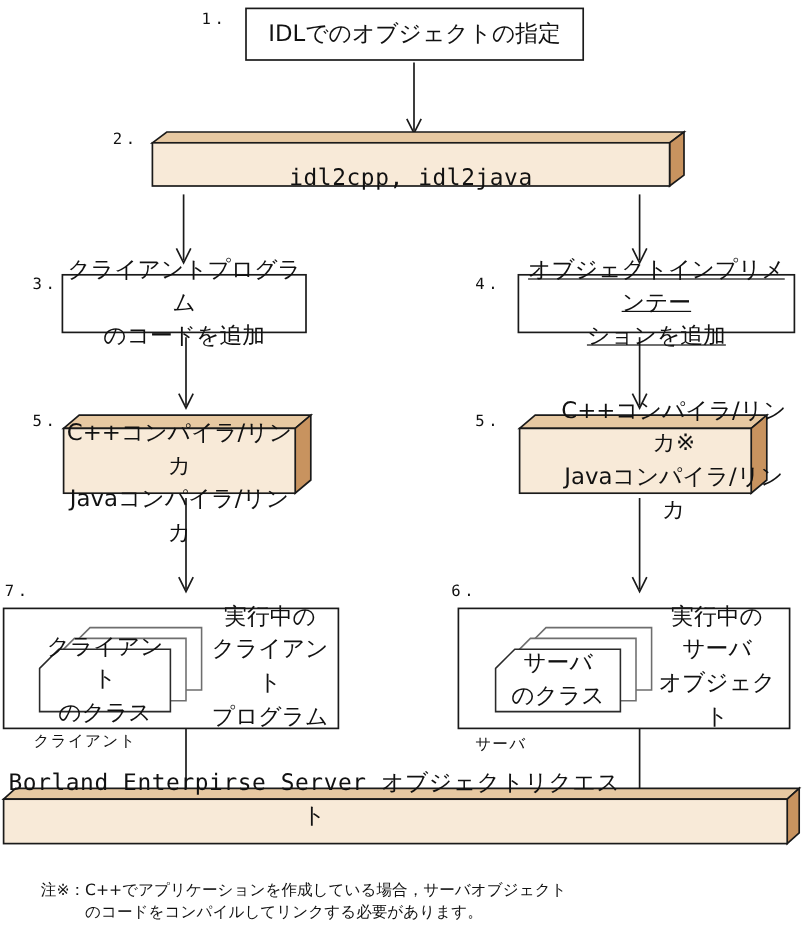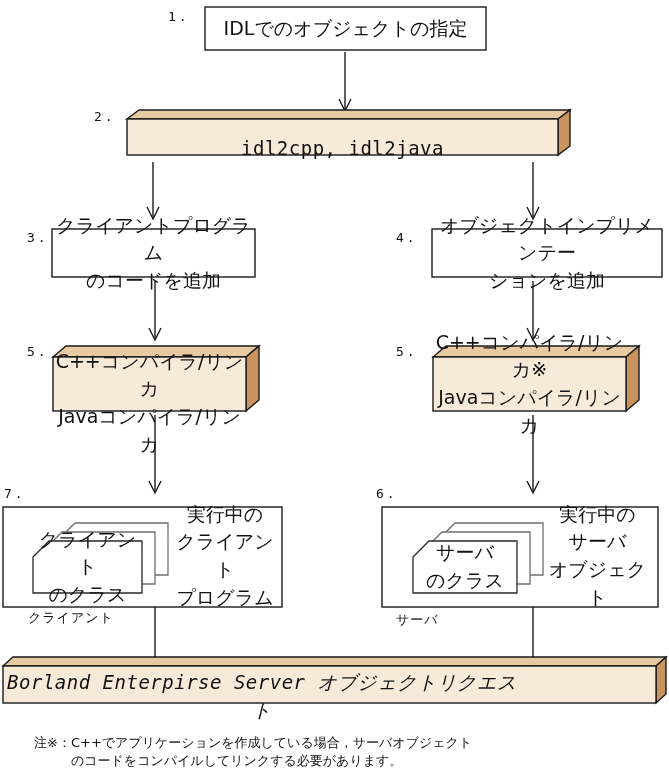--- a/index.html
+++ b/index.html
@@ -113,44 +113,44 @@
   <div class="num" style="left:4px;   top:486px;">7.</div>
   <div class="num" style="left:376px; top:486px;">6.</div>
 
   <div class="txt" style="left:205px; top:7px; width:281px; height:43px;">IDLでのオブジェクトの指定</div>
 
   <div class="txt mono" style="left:127px; top:119px; width:431px; height:36px;">idl2cpp, idl2java</div>
 
   <div class="txt" style="left:52px; top:229px; width:203px; height:48px;">クライアントプログラム
 のコードを追加</div>
 
-  <div class="txt" style="left:432px; top:229px; width:230px; height:48px;">オブジェクトインプリメンテー
+  <div class="txt" style="left:432px; top:229px; width:230px; height:48px;text-decoration:underline;">オブジェクトインプリメンテー
 ションを追加</div>
 
   <div class="txt" style="left:53px; top:370px; width:193px; height:66px;">C++コンパイラ/リンカ
 Javaコンパイラ/リンカ</div>
 
-  <div class="txt" style="left:433px; top:357px; width:193px; height:54px;">C++コンパイラ/リンカ※
+  <div class="txt" style="left:433px; top:357px; width:193px; height:54px;padding-left:32px;">C++コンパイラ/リンカ※
 Javaコンパイラ/リンカ</div>
 
   <div class="txt" style="left:33px; top:541px; width:109px; height:52px;">クライアント
 のクラス</div>
   <div class="txt" style="left:168px; top:519px; width:114px; height:74px;">実行中の
 クライアント
 プログラム</div>
   <div class="caption" style="left:28px; top:609px;">クライアント</div>
 
   <div class="txt" style="left:413px; top:541px; width:104px; height:52px;">サーバ
 のクラス</div>
   <div class="txt" style="left:540px; top:519px; width:115px; height:74px;">実行中の
 サーバ
 オブジェクト</div>
   <div class="caption" style="left:396px; top:611px;">サーバ</div>
 
-  <div class="txt mono" style="left:3px; top:666px; width:518px; height:37px;font-style:italic;">Borland Enterpirse Server オブジェクトリクエスト</div>
+  <div class="txt mono" style="left:3px; top:636px; width:518px; height:37px;">Borland Enterpirse Server オブジェクトリクエスト</div>
 
   <div class="note">
     <span>注※：</span>
     <span class="body">C++でアプリケーションを作成している場合，サーバオブジェクト
 のコードをコンパイルしてリンクする必要があります。</span>
   </div>
 
 </div>
 
 </body></html>

